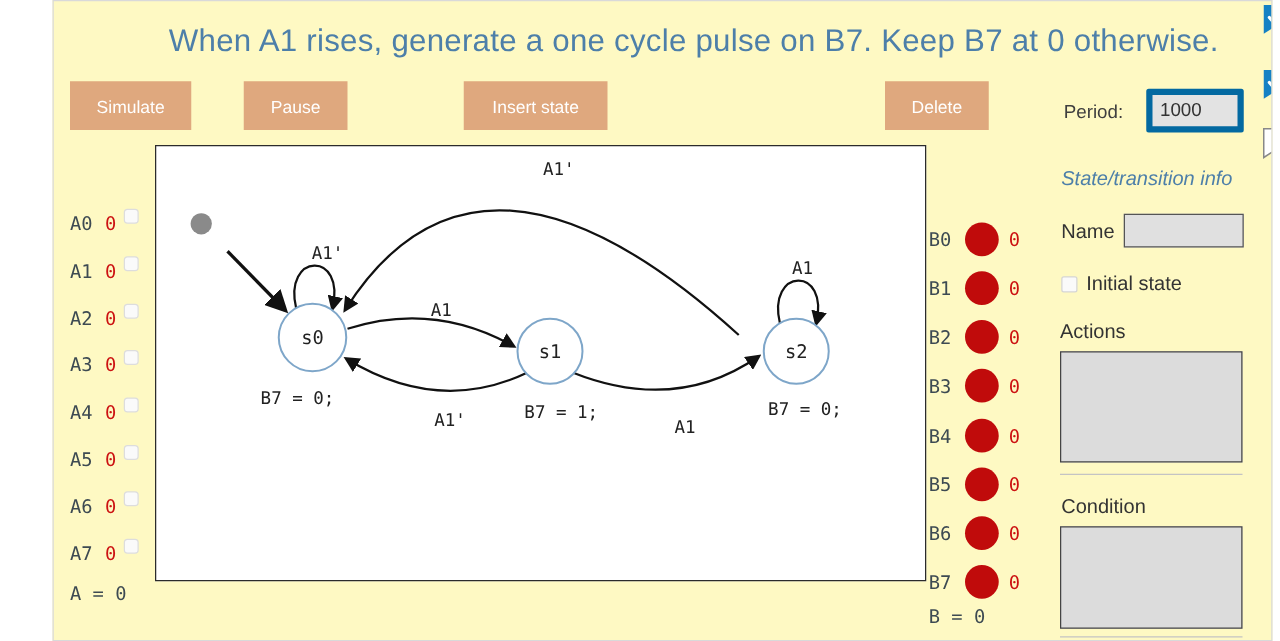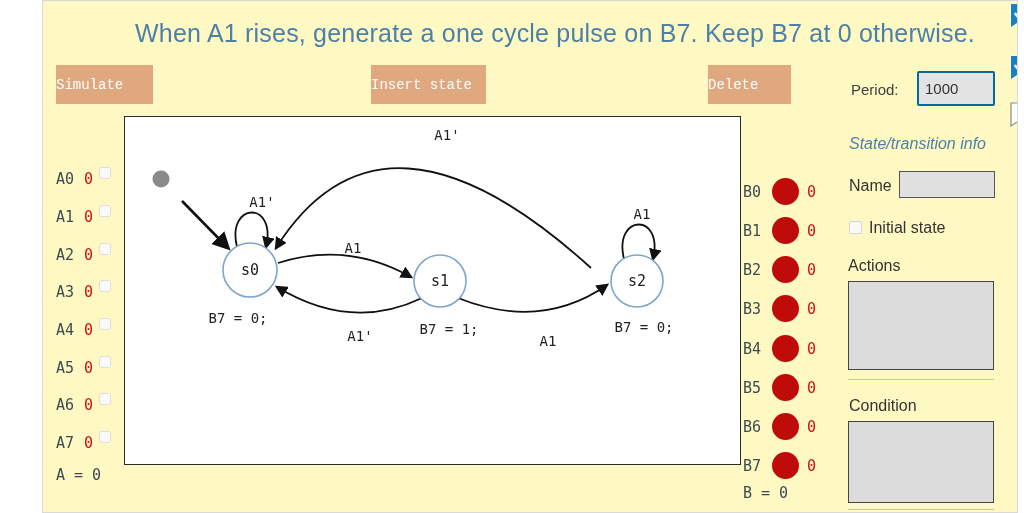--- a/index.html
+++ b/index.html
@@ -2,25 +2,25 @@
 <html><head>
 <meta charset="utf-8">
 <style>
   * { margin:0; padding:0; box-sizing:border-box; }
   html,body { width:1024px; height:513px; background:#fff; }
   .page { position:relative; width:976px; height:513px; background:#fef9c3;
           border:1px solid #d9d9d9; font-family:"Liberation Sans", sans-serif; overflow:hidden;margin-left:42px; }
   .title { position:absolute; left:0; top:18px; width:1024px; text-align:center;
            font-size:25px; color:#4d7fa9; letter-spacing:0.2px; }
   .btn { position:absolute; top:64px; height:39px; background:#dfa87e; color:#fff;
-         border:none; font-size:14px; font-family:Liberation Mono, monospace;
-         text-align:left; cursor:pointer; }
+         border:none; font-size:14px; font-family:Liberation Sans, sans-serif;
+         text-align:center; cursor:pointer; }
   .period-label { position:absolute; left:808px; top:80px; font-size:15px; color:#3f3f3f; }
   .period-input { position:absolute; left:874px; top:70px; width:78px; height:35px;
-                  background:#e3e3e3; border:2px solid #0369a1; border-radius:2px;
+                  background:#e3e3e3; border:5px solid #0369a1; border-radius:2px;
                   font-size:15px; color:#333; padding:4px 6px; vertical-align:top;
                   font-family:"Liberation Sans", sans-serif; }
   .canvas { position:absolute; left:81px; top:115px; width:617px; height:349px;
             border:1.5px solid #2b2b2b; background:#fff; }
   .mono { font-family:"DejaVu Sans Mono", monospace; }
   .a-row { position:absolute; left:0; width:80px; height:20px; }
   .a-row .lbl { position:absolute; left:13px; top:1px; font-size:15px; color:#3d4a52; }
   .a-row .val { position:absolute; left:41px; top:1px; font-size:15px; color:#cc1212; }
   .a-row .chk { position:absolute; left:56px; top:-2px; width:12px; height:12px;
                 background:#fafafa; border:1px solid #ddd; border-radius:3px; cursor:pointer; }
@@ -54,20 +54,21 @@
                font-size:11px; color:#666; }
 </style>
 </head>
 <body>
 
 <div class="page">
 
   <div class="title">When A1 rises, generate a one cycle pulse on B7. Keep B7 at 0 otherwise.</div>
 
   <button class="btn" style="left:13px;width:97px;">Simulate</button>
+  <button class="btn" style="left:152px;width:83px;">Pause</button>
   <button class="btn" style="left:328px;width:115px;">Insert state</button>
   <button class="btn" style="left:665px;width:83px;">Delete</button>
 
   <span class="period-label">Period:</span>
   <input class="period-input" type="text" value="1000" style="">
 
   <div class="a-row mono" style="top:168px;text-align:center;">
     <span class="lbl">A0</span>
     <span class="val">0</span>
     <div class="chk"></div>

